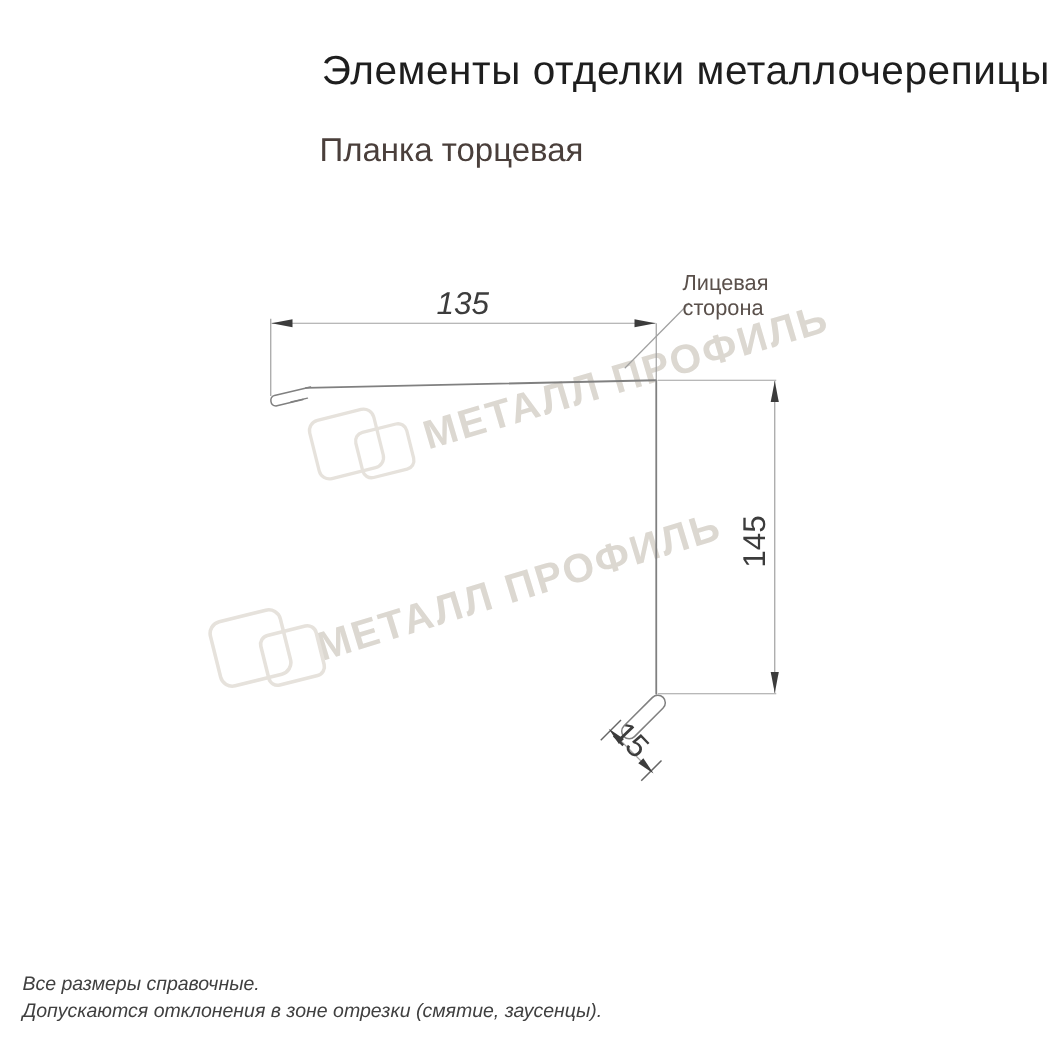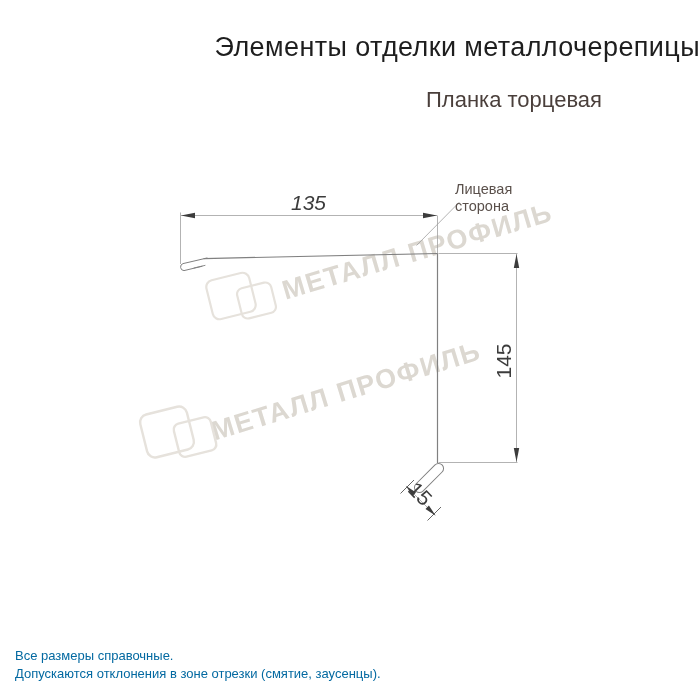--- a/index.html
+++ b/index.html
@@ -6,38 +6,38 @@
   #stage{
     position:relative;width:700px;height:700px;overflow:hidden;
     background:#ffffff;font-family:"Liberation Sans",sans-serif;
   }
   .abs{position:absolute;}
   #page-title{
     top:32px;left:0;width:700px;text-align:right;
     font-size:27px;color:#1e1e1e;letter-spacing:.4px;z-index:3;
   }
   .subtitle{
-    left:0;width:602px;text-align:right;font-size:22px;
+    left:0;width:602px;text-align:center;font-size:22px;
     color:#4a3f3b;z-index:3;
   }
   #product-name{top:87px;}
   #product-sku{top:112px;}
   .dim-label{
     font-size:21px;color:#3c3c3c;text-align:center;z-index:3;
   }
   #dim-width-label{top:191px;left:180px;width:257px;font-style:italic;}
   #dim-height-label{top:350px;left:463px;width:80px;height:22px;transform:rotate(-90deg);}
   #dim-hem-label{top:482px;left:400px;width:40px;height:24px;transform:rotate(46deg);}
   #face-side-label{
     top:181px;left:455px;width:85px;text-align:left;
     font-size:14.5px;line-height:17px;color:#5a504b;
     white-space:pre-line;z-index:3;
   }
   .footnote{
-    left:15px;font-size:13px;color:#0369a1;z-index:3;
+    left:15px;font-size:13px;color:#404040;z-index:3;font-style:italic;
   }
   #footnote-1{top:648px;}
   #footnote-2{top:666px;}
   .wm-text{
     font-size:27px;font-weight:bold;letter-spacing:1.5px;
     color:#dcd8d1;white-space:nowrap;z-index:1;
     transform-origin:0 50%;height:30px;line-height:30px;
   }
   #watermark-text-top{left:283px;top:276px;transform:rotate(-16.5deg);}
   #watermark-text-bottom{left:212px;top:417px;transform:rotate(-17deg);}

